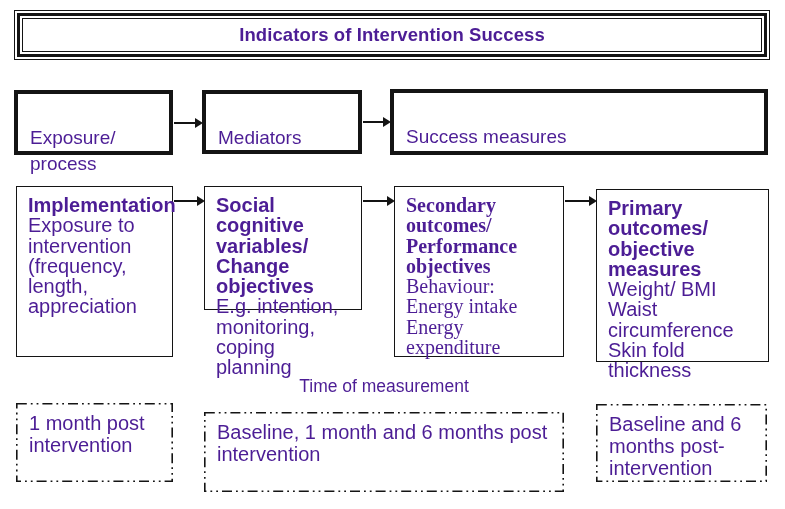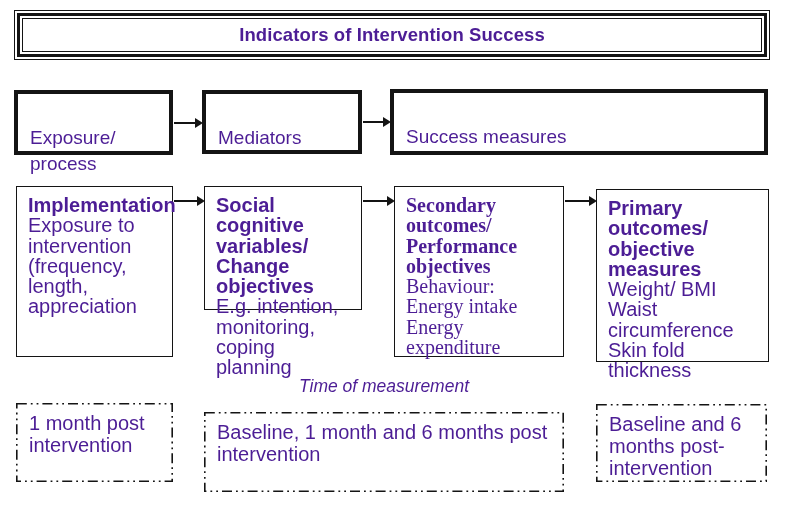--- a/index.html
+++ b/index.html
@@ -28,21 +28,21 @@
   .detail-body{white-space:pre-line;}
 
   
   .arrow{height:0;}
   .arrow-shaft{position:absolute;left:0;right:6px;top:-1px;border-top:2px solid #141414;}
   .arrow-head{position:absolute;right:-1px;top:-5px;width:0;height:0;
     border-left:8px solid #141414;border-top:5px solid transparent;border-bottom:5px solid transparent;}
 
   
   .time-label{left:204px;top:375px;width:360px;text-align:center;
-    font-style:italic;font-size:17.5px;line-height:22px;}
+    font-size:17.5px;line-height:22px;}
   .time-box{background:#fff;}
   .time-box svg{position:absolute;left:0;top:0;}
   .time-box-text{position:absolute;left:13px;top:9px;right:4px;
     font-size:20px;line-height:22px;white-space:pre-line;}
 </style>
 </head>
 <body>
 
 <div class="canvas">
 

